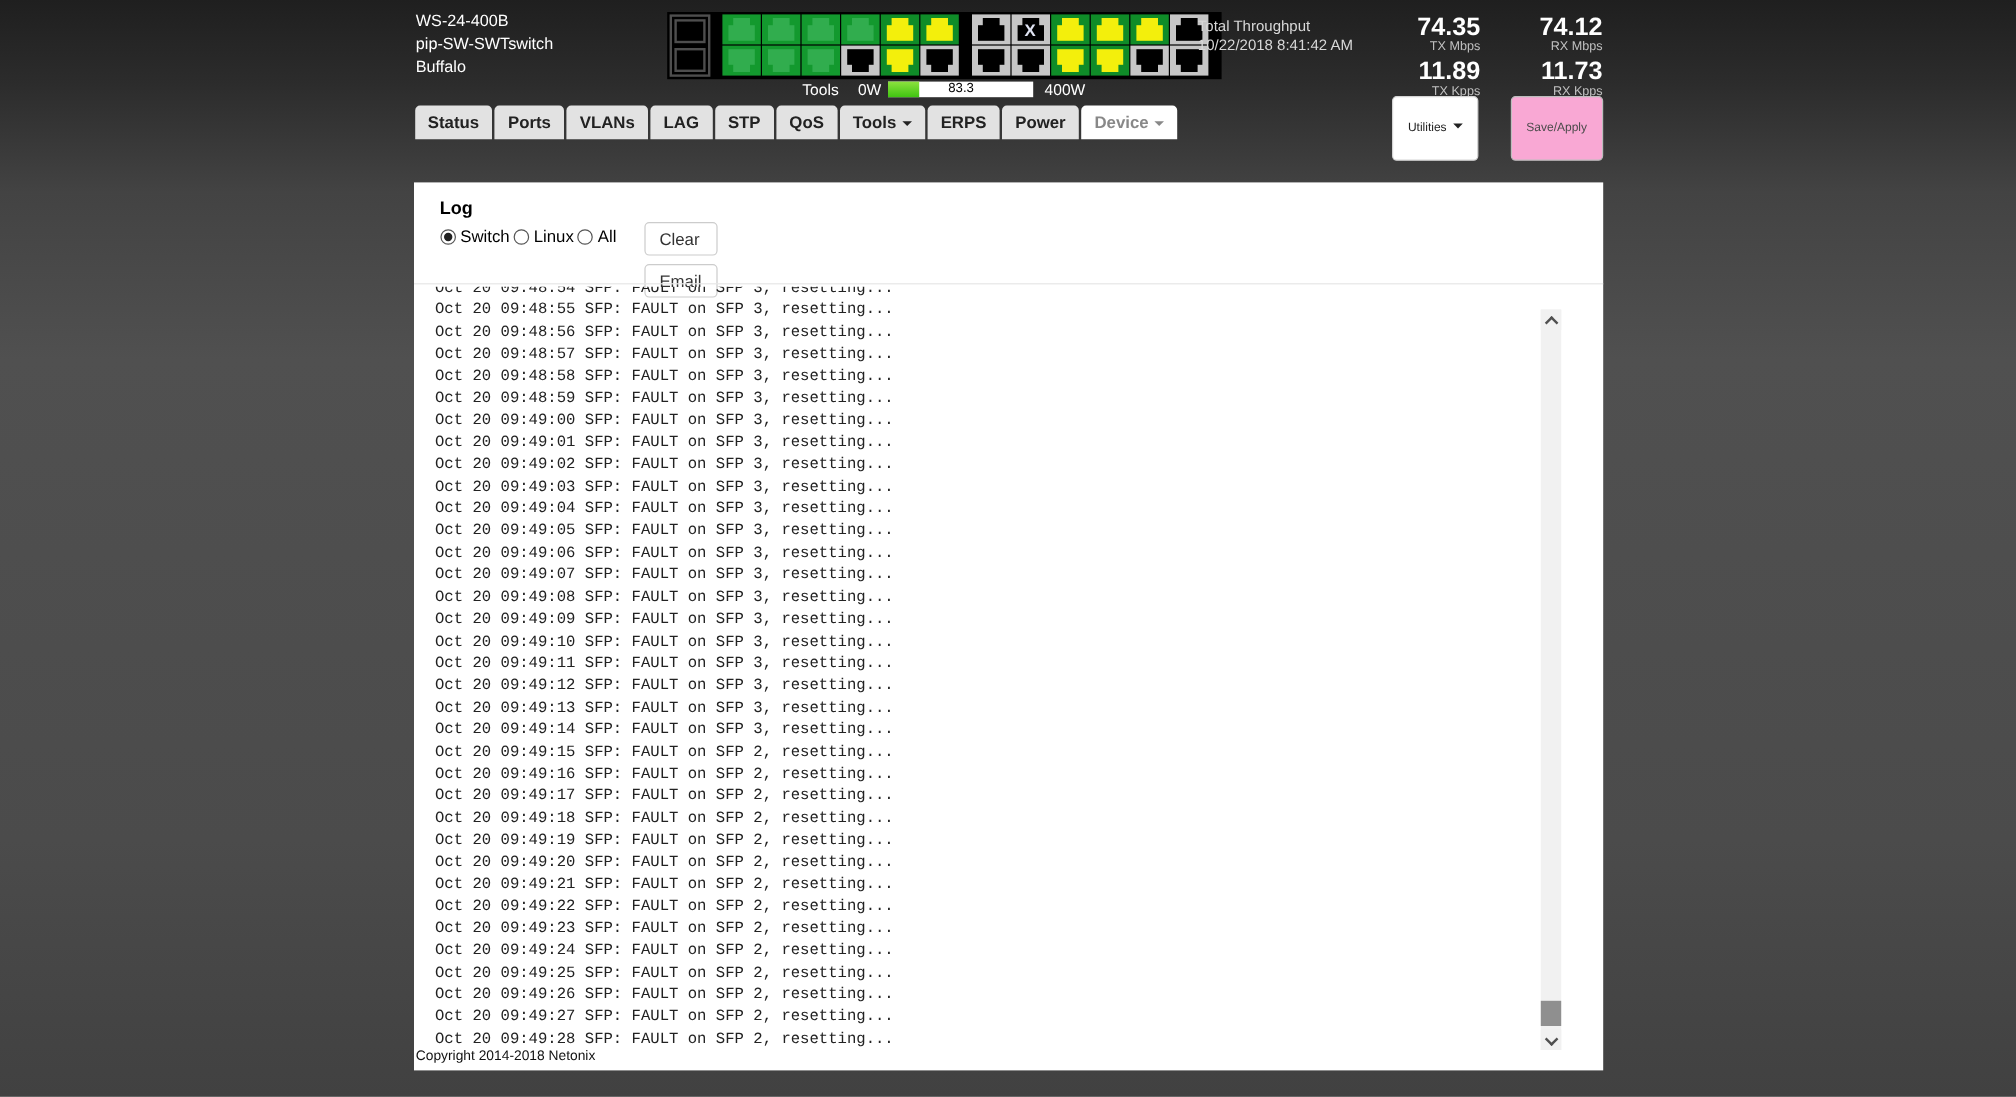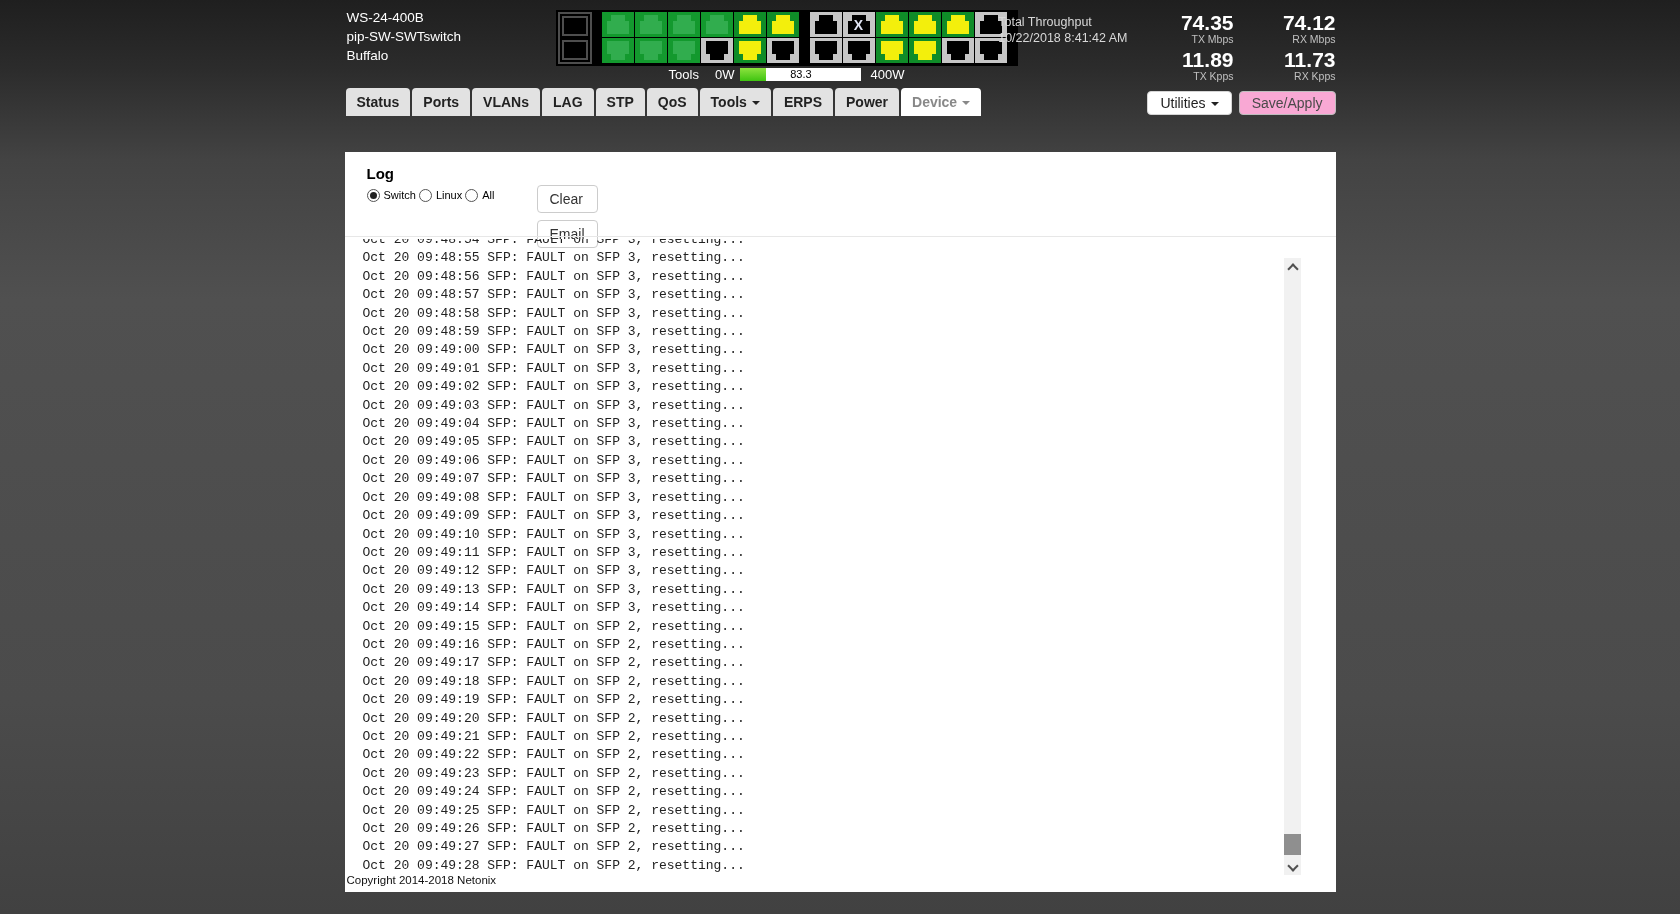--- a/index.html
+++ b/index.html
@@ -48,39 +48,39 @@
 
   
   .throughput { position:absolute; right:0; top:12px; display:flex; }
   .tp-title { color:#d8d8d8; font-size:12.5px; line-height:16px; margin-right:30px; margin-top:2px; }
   .tp-col { width:76px; text-align:right; }
   .tp-col.rx { margin-left:26px; }
   .tp-num { color:#fff; font-size:21px; font-weight:bold; line-height:22px; }
   .tp-label { color:#c0c0c0; font-size:10.5px; line-height:11px; margin-bottom:4px; }
 
   
-  .hbtn { position:absolute; top:91px; font-size:14px; line-height:16px; padding:3px 12px;
+  .hbtn { position:absolute; top:80px; font-size:10px; line-height:16px; padding:18px 12px;
           border-radius:4px; cursor:pointer; white-space:nowrap; }
   .btn-utilities { right:104px; background:#fff; color:#222; border:1px solid #d5d5d5; }
   .btn-save { right:0; background:#f9a8d4; color:#4a4a4a; border:1px solid #bdbdbd; }
 
   
   .tabs { position:absolute; left:1px; top:88px; display:flex; gap:2px;font-weight:bold; }
   .tab { background:#e2e2e2; color:#222; font-size:14px; line-height:16px; height:28px;
          padding:6px 11px; border-radius:4px 4px 0 0; cursor:pointer; white-space:nowrap; }
   .tab.active { background:#fff; color:#888; }
   .caret { display:inline-block; width:0; height:0; border-left:4px solid transparent;
            border-right:4px solid transparent; border-top:4px solid currentColor;
            margin-left:5px; vertical-align:2px; }
 
   
   .content { position:relative; background:#fff; height:740px;margin-top:36px; }
   .log-title { position:absolute; left:22px; top:13px; font-size:15px; font-weight:bold; color:#000; }
-  .radio-row { position:absolute; left:22px; top:37px; display:flex; align-items:flex-start;
-               font-size:11px; color:#000; }
+  .radio-row { position:absolute; left:22px; top:37px; display:flex; align-items:center;
+               font-size:14px; color:#000; }
   .radio { width:13px; height:13px; border:1px solid #555; border-radius:50%; background:#fff;
            margin-right:4px; position:relative; cursor:pointer; flex:none; }
   .radio.checked::after { content:""; position:absolute; left:2px; top:2px; width:7px; height:7px;
            background:#222; border-radius:50%; }
   .radio-label { margin-right:3px; cursor:pointer; }
   .action-buttons { position:absolute; left:192px; top:33px; display:flex; gap:7px;flex-direction:column; }
   .btn { background:#fff; border:1px solid #ccc; border-radius:4px; font-size:14px; color:#333;
          padding:5px 12px; line-height:16px; cursor:pointer; }
   .divider { position:absolute; top:84px; left:0; right:0; border-top:1px solid #e7e7e7; }
   .log-viewer { position:absolute; top:87px; left:0; width:956px; height:636px; overflow:hidden; }

